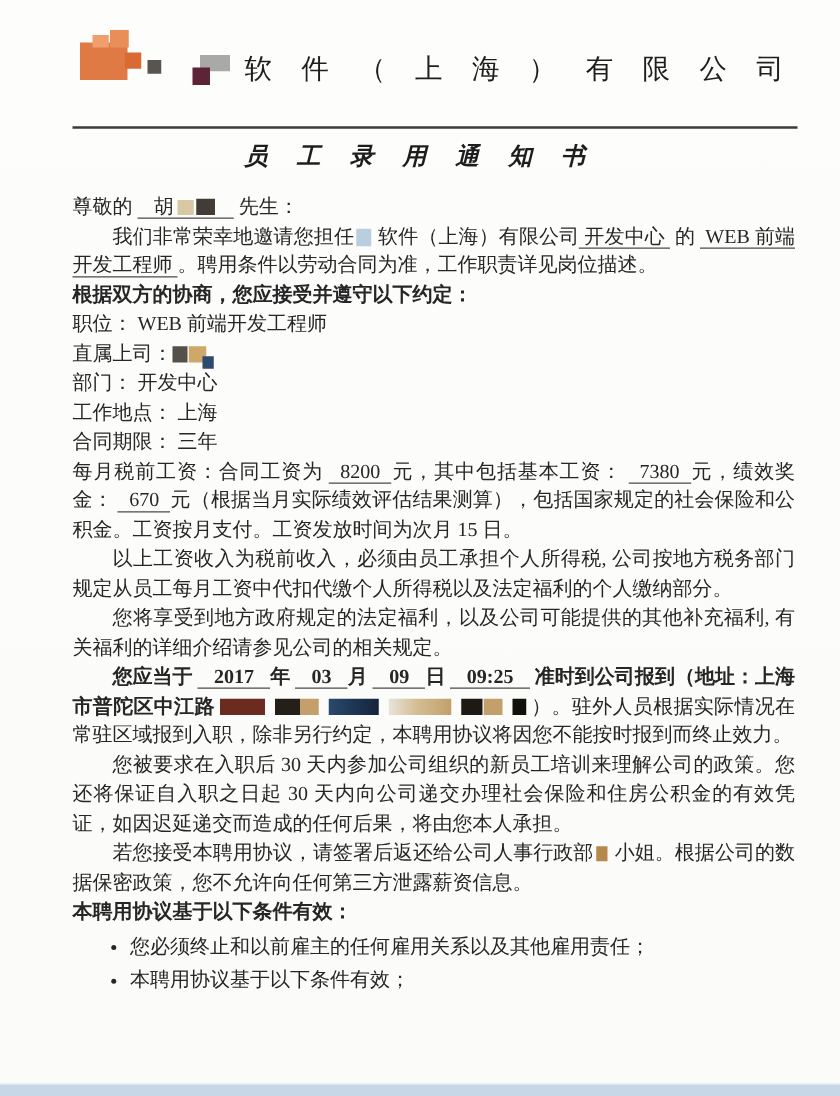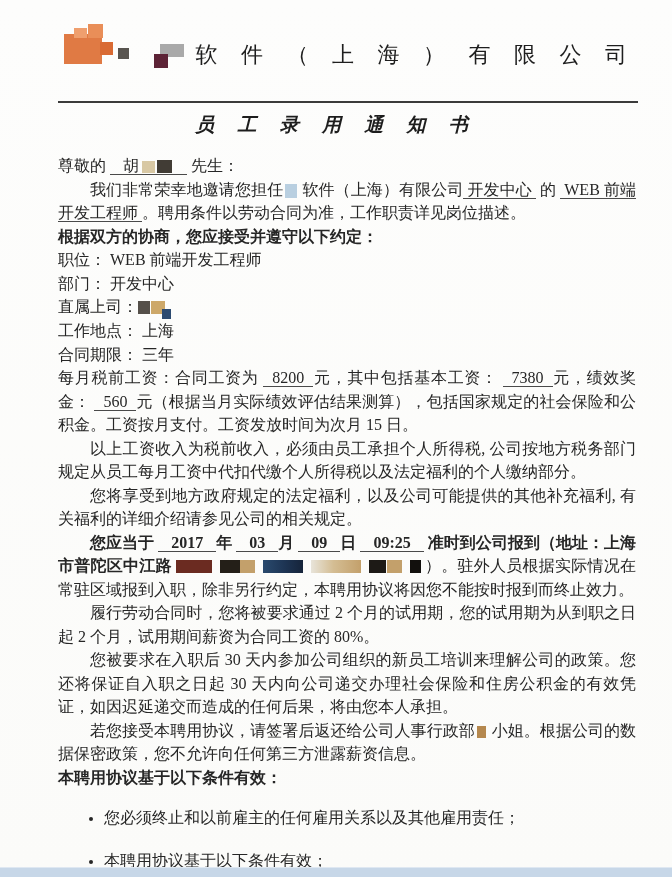--- a/index.html
+++ b/index.html
@@ -67,21 +67,21 @@
   .a2b{width:15px;background:#c3a06b;margin-left:0;}
   .a3{width:40px;background:linear-gradient(90deg,#2a4a6e 0%,#1d3453 55%,#16243a 100%);}
   .a4{width:50px;background:linear-gradient(90deg,#e8e4da 0%,#d4bd93 45%,#c3a06b 100%);}
   .a5{width:17px;background:#1d1a16;margin-right:0;}
   .a5b{width:15px;background:#c3a06b;margin-left:1px;}
   .a6{width:11px;background:#12100d;}
   .hr-tan{width:9px;height:12px;background:#b5884e;margin:0 6px 0 2px;}
   .term-value{margin-left:4px;}
   .gap-top{margin-top:22px;}
   ul.cond-list{margin:2px 0 0 0;padding-left:46px;}
-  ul.cond-list li{margin-top:19px;line-height:23.5px;font-family:Liberation Mono, monospace;}
+  ul.cond-list li{margin-top:4px;line-height:23.5px;}
   .bottom-band{
     position:absolute;left:0;right:0;bottom:0;height:9px;
     background:#c7d7e8;border-top:1px solid #dfe8f2;
   }
 </style>
 </head>
 <body>
 
 <div class="page">
 
@@ -115,46 +115,45 @@
 
     <p class="indent">
       <span>我们非常荣幸地邀请您担任</span><span class="rb rb-blue"></span><span>软件（上海）有限公司</span><span class="uline-text">开发中心</span>
       <span>的</span>
       <span class="uline-text">WEB 前端开发工程师</span><span>。</span><span>聘用条件以劳动合同为准，工作职责详见岗位描述。</span>
     </p>
 
     <p class="bold">根据双方的协商，您应接受并遵守以下约定：</p>
 
     <p><span>职位：</span><span class="term-value">WEB 前端开发工程师</span></p>
+    <p><span>直属上司：</span><span class="rb sup-gray"></span><span class="rb sup-tan"></span><span class="rb sup-navy"></span></p>
     <p><span>部门：</span><span class="term-value">开发中心</span></p>
-    <p><span>直属上司：</span><span class="rb sup-gray"></span><span class="rb sup-tan"></span><span class="rb sup-navy"></span></p>
     <p><span>工作地点：</span><span class="term-value">上海</span></p>
     <p><span>合同期限：</span><span class="term-value">三年</span></p>
 
     <p>
       <span>每月税前工资：合同工资为</span>
       <span class="uline">8200</span><span>元，其中包括基本工资：</span>
       <span class="uline">7380</span><span>元，绩效奖金：</span>
-      <span class="uline">560</span><span>元（根据当月实际绩效评估结果测算），包括国家规定的社会保险和公积金。工资按月支付。工资发放时间为次月 15 日。</span>
+      <span class="uline">670</span><span>元（根据当月实际绩效评估结果测算），包括国家规定的社会保险和公积金。工资按月支付。工资发放时间为次月 15 日。</span>
     </p>
 
     <p class="indent">以上工资收入为税前收入，必须由员工承担个人所得税, 公司按地方税务部门规定从员工每月工资中代扣代缴个人所得税以及法定福利的个人缴纳部分。</p>
 
     <p class="indent">您将享受到地方政府规定的法定福利，以及公司可能提供的其他补充福利, 有关福利的详细介绍请参见公司的相关规定。</p>
 
     <p class="indent">
       <span class="bold"><span>您应当于</span>
         <span class="uline-wide">2017</span><span>年</span>
         <span class="uline-wide">03</span><span>月</span>
         <span class="uline-wide">09</span><span>日</span>
         <span class="uline-wide">09:25</span>
         <span>准时到公司报到（地址：上海市普陀区中江路</span><span class="rb addr a1"></span><span class="rb addr a2"></span><span class="rb addr a2b"></span><span class="rb addr a3"></span><span class="rb addr a4"></span><span class="rb addr a5"></span><span class="rb addr a5b"></span><span class="rb addr a6"></span></span><span>）。</span><span>驻外人员根据实际情况在常驻区域报到入职，除非另行约定，本聘用协议将因您不能按时报到而终止效力。</span>
     </p>
 
-    <p class="indent">履行劳动合同时，您将被要求通过 2 个月的试用期，您的试用期为从到职之日起 2 个月，试用期间薪资为合同工资的 80%。</p>
 
     <p class="indent">您被要求在入职后 30 天内参加公司组织的新员工培训来理解公司的政策。您还将保证自入职之日起 30 天内向公司递交办理社会保险和住房公积金的有效凭证，如因迟延递交而造成的任何后果，将由您本人承担。</p>
 
     <p class="indent">
       <span>若您接受本聘用协议，请签署后返还给公司人事行政部</span><span class="rb hr-tan"></span><span>小姐。根据公司的数据保密政策，您不允许向任何第三方泄露薪资信息。</span>
     </p>
 
     <p class="bold gap-top">本聘用协议基于以下条件有效：</p>
 
     <ul class="cond-list">

